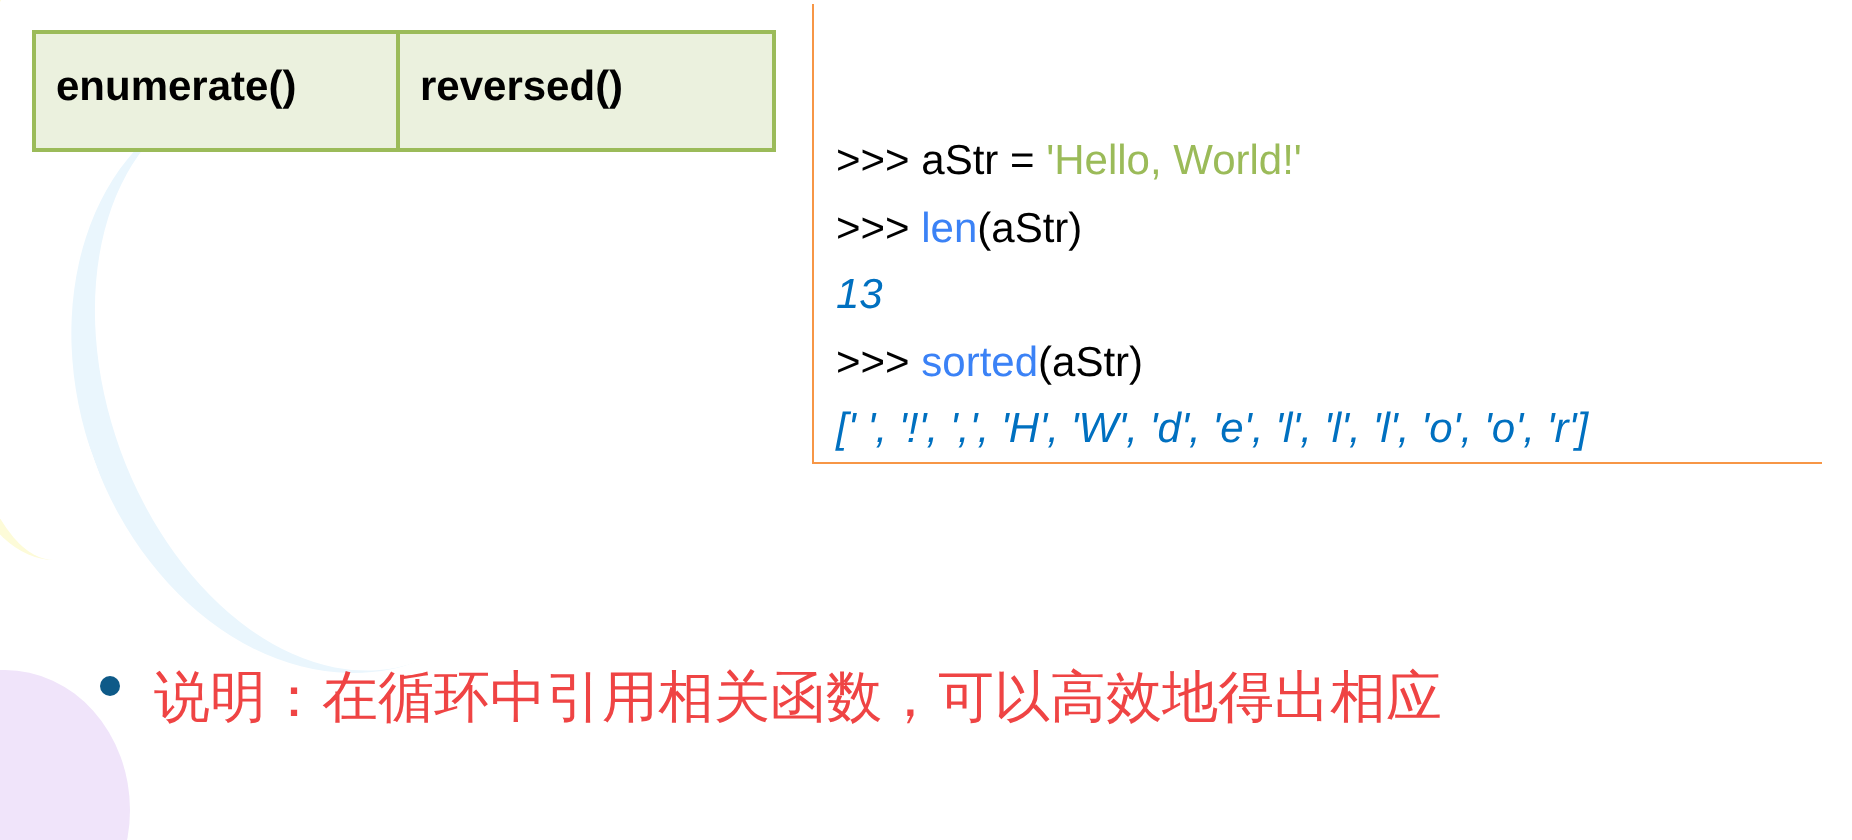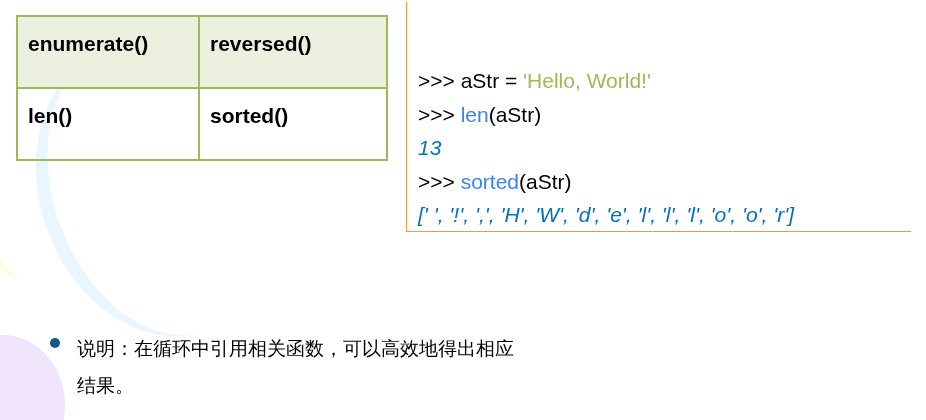--- a/index.html
+++ b/index.html
@@ -2,53 +2,48 @@
 <html><head>
 <meta charset="utf-8">
 <style>
   html, body { margin:0; padding:0; }
   body { width:926px; height:420px; position:relative; overflow:hidden; background:#ffffff; font-family:"Liberation Sans", sans-serif; }
   .deco { position:absolute; pointer-events:none; }
   .arc-yellow { left:-40px; top:-20px; width:120px; height:300px; border-left:14px solid #fdfbd8; border-radius:50%; }
   .arc-blue { left:40px; top:40px; width:220px; height:300px; border-left:14px solid #eaf6fd; border-radius:50%; transform:rotate(-20deg); }
   .circle-purple { left:-60px; top:335px; width:125px; height:140px; background:#f0e4fa; border-radius:50%; }
   .fn-table { position:absolute; left:16px; top:15px; width:372px; border-collapse:collapse; }
-  .fn-table td { border:2px solid #9bbb59; height:54px; padding:0 0 16px 10px; font-weight:bold; font-size:21px; color:#000; }
+  .fn-table td { border:2px solid #9bbb59; height:54px; padding:0 0 3px 10px; font-weight:bold; font-size:21px; color:#000; }
   .fn-table tr.odd td { background:#ebf1de; }
   .fn-table td.c1 { width:170px; }
   .code-box { position:absolute; left:406px; top:2px; width:504px; height:229px; border-left:1px solid #f79646; border-bottom:1px solid #f79646; }
   .code-lines { position:absolute; left:11px; top:62px; font-size:21px; line-height:33.5px; color:#000; white-space:pre; }
   .str { color:#9bbb59; }
   .fn { color:#3b82f6; }
   .out { color:#0070c0;font-style:italic; }
-  .note { position:absolute; left:50px; top:330px; font-family:"DejaVu Serif", serif; font-size:19px; line-height:37px; color:#000000; width:800px; }
+  .note { position:absolute; left:50px; top:330px; font-family:"DejaVu Serif", serif; font-size:28px; line-height:37px; color:#ef4444; width:800px; }
   .bullet { position:absolute; left:0; top:8px; width:10px; height:10px; border-radius:50%; background:#0e5a88; }
   .note-text { margin-left:27px; display:block; }
 </style>
 </head>
 <body>
 
 <div class="deco arc-yellow"></div>
 <div class="deco arc-blue"></div>
 <div class="deco circle-purple"></div>
 
 <table class="fn-table">
   <tbody>
       <tr class="odd">
     <td class="c1">enumerate()</td>
     <td>reversed()</td>
   </tr>
-  <tr>
-    <td class="c1">len()</td>
-    <td>sorted()</td>
-  </tr>
 </tbody>
   </table>
 
 <div class="code-box">
   <div class="code-lines"><div><span>&gt;&gt;&gt; </span><span>aStr = </span><span class="str">'Hello, World!'</span></div><div><span>&gt;&gt;&gt; </span><span class="fn">len</span><span>(aStr)</span></div><div class="out">13</div><div><span>&gt;&gt;&gt; </span><span class="fn">sorted</span><span>(aStr)</span></div><div class="out">[' ', '!', ',', 'H', 'W', 'd', 'e', 'l', 'l', 'l', 'o', 'o', 'r']</div></div>
 </div>
 
 <div class="note">
   <span class="bullet"></span>
   <span class="note-text">说明：在循环中引用相关函数，可以高效地得出相应</span>
-  <span class="note-text">结果。</span>
 </div>
 
 </body></html>

